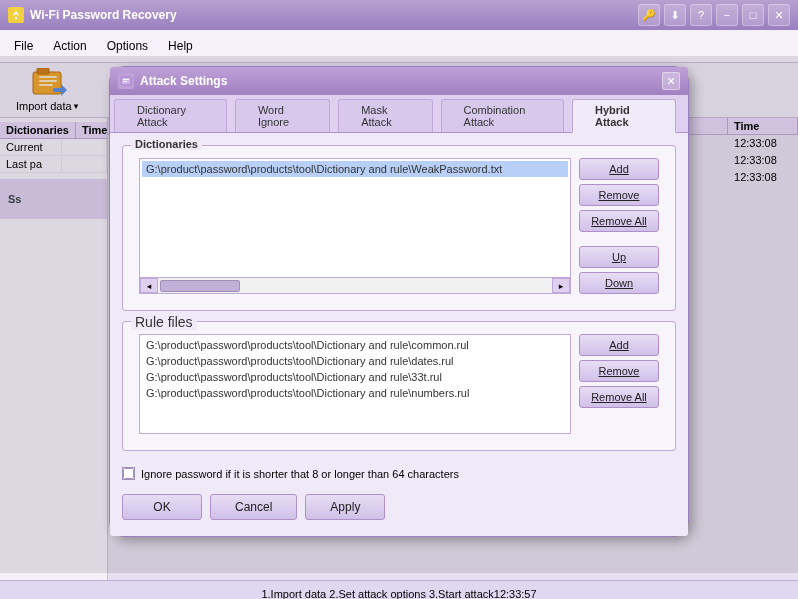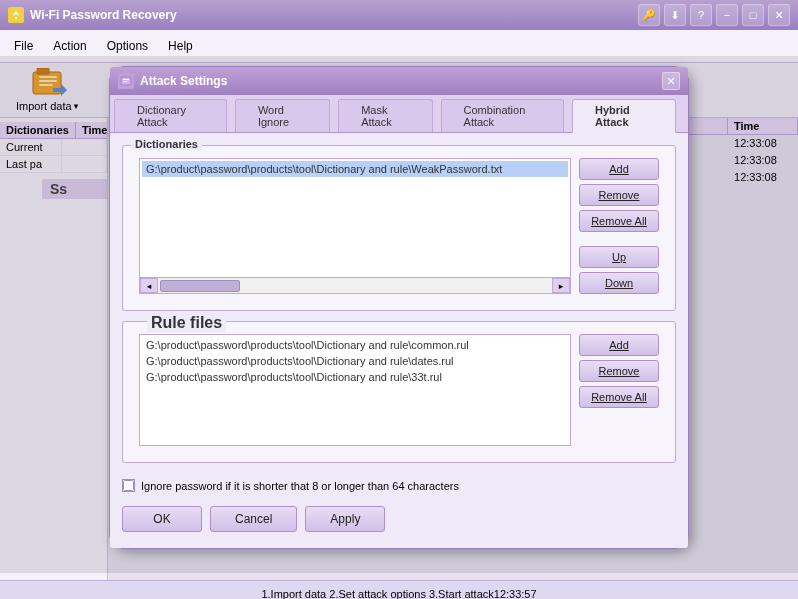--- a/index.html
+++ b/index.html
@@ -99,25 +99,24 @@
       background: white;
     }
     .left-panel {
       width: 108px;
       background: #f5f0fa;
       border-right: 1px solid #d0c0e0;
       padding: 4px 0;
     }
     .left-panel-section {
       background: #e0d0f0;
-      padding: 2px 8px;
-      font-size: 14px;
+      padding: 14px 8px;
+      font-size: 11px;
       font-weight: bold;
       color: #444;
-      margin-left: 42px;
     }
     .checkbox-row {
       display: flex;
       align-items: center;
       padding: 3px 6px;
       gap: 4px;
       font-size: 11px;
     }
     .right-panel {
       flex: 1;
@@ -488,27 +487,28 @@
             <button class="btn">Remove</button>
             <button class="btn">Remove All</button>
             <div style="height:6px;"></div>
             <button class="btn">Up</button>
             <button class="btn">Down</button>
           </div>
         </div>
       </div>
 
       <div style="border:1px solid #c0a8d8; border-radius:3px; padding:8px; margin-bottom:10px; background:#f8f4fc; position:relative;">
-        <div style="position:absolute; top:-8px; left:24px; background:#f0eaf8; padding:0 4px; font-size:16px; font-weight:bold; color:#333;">Rule files</div>
+        <div style="position:absolute; top:-8px; left:8px; background:#f0eaf8; padding:0 4px; font-size:14px; font-weight:normal; color:#333;">Rule files</div>
         <div class="section-inner" style="padding-top:4px;">
           <div style="flex:1;">
-            <div class="list-box" style="height:112px;">
+            <div class="list-box" style="height:100px;">
               <div class="list-item">G:\product\password\products\tool\Dictionary and rule\common.rul</div>
               <div class="list-item">G:\product\password\products\tool\Dictionary and rule\dates.rul</div>
               <div class="list-item">G:\product\password\products\tool\Dictionary and rule\33t.rul</div>
+              <div class="list-item">G:\product\password\products\tool\Dictionary and rule\numbers.rul</div>
             </div>
           </div>
           <div class="btn-group">
             <button class="btn">Add</button>
             <button class="btn">Remove</button>
             <button class="btn">Remove All</button>
           </div>
         </div>
       </div>
 

